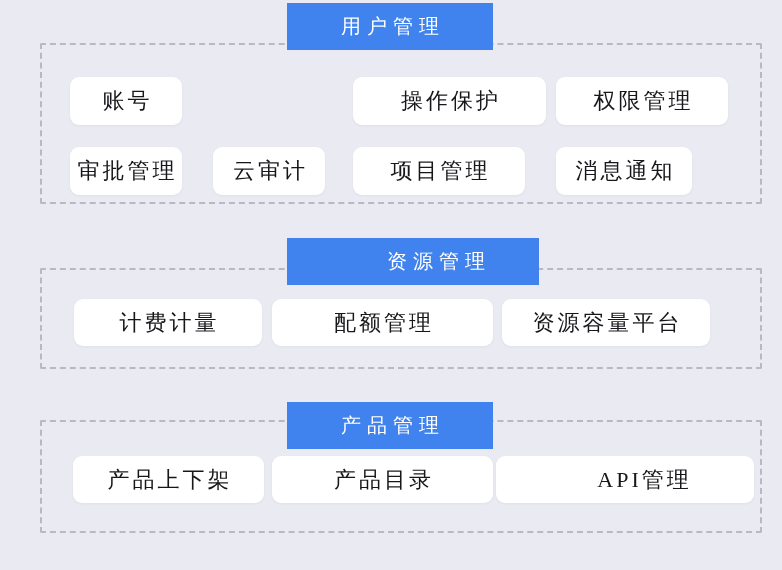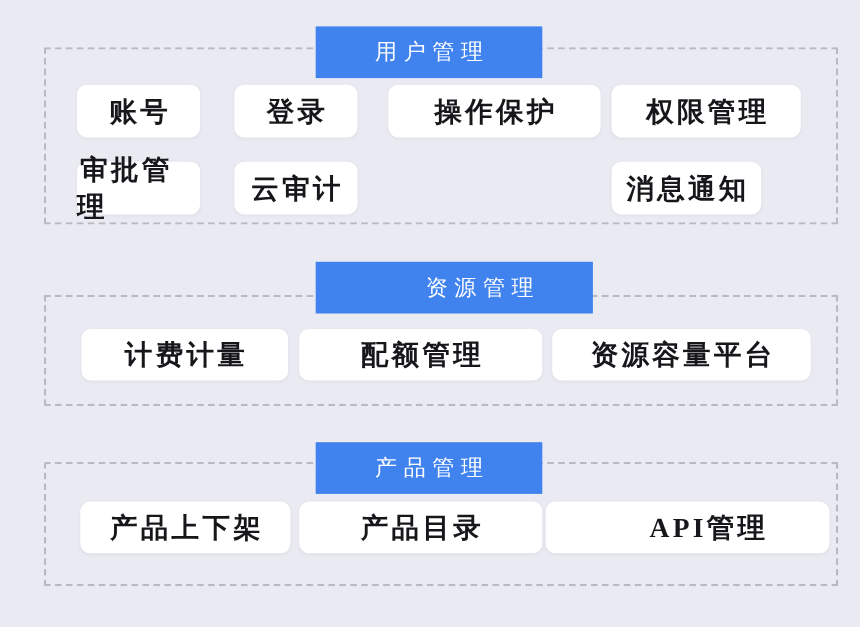--- a/index.html
+++ b/index.html
@@ -27,63 +27,62 @@
   .hdr{
     position:absolute;
     left:287px;width:206px;height:47px;
     background:var(--header-bg,#4083EE);
     color:var(--header-text,#FFFFFF);
     display:flex;align-items:center;justify-content:center;
     font-size:20px;
     letter-spacing:6px;text-indent:6px;
     z-index:2;
   }
-  .hdr-1{top:24px;}
+  .hdr-1{top:3px;}
   .hdr-2{top:238px;padding-left:46px;}
   .hdr-3{top:402px;}
   .item{
     position:absolute;
     background:var(--item-bg,#FFFFFF);
     color:var(--item-text,#17171B);
     border-radius:9px;
     display:flex;align-items:center;justify-content:center;
-    font-size:25px;
+    font-size:22px;
     letter-spacing:3px;text-indent:3px;
     z-index:1;
     box-shadow:0 1px 3px rgba(40,40,80,0.05);
-    font-weight:bold;
   }
   .i-1-1{left:70px;top:77px;width:112px;height:48px;}
   .i-1-2{left:213px;top:77px;width:112px;height:48px;}
   .i-1-3{left:353px;top:77px;width:193px;height:48px;}
   .i-1-4{left:556px;top:77px;width:172px;height:48px;}
   .i-1-5{left:70px;top:147px;width:112px;height:48px;}
   .i-1-6{left:213px;top:147px;width:112px;height:48px;}
   .i-1-7{left:353px;top:147px;width:172px;height:48px;}
   .i-1-8{left:556px;top:147px;width:136px;height:48px;}
   .i-2-1{left:74px;top:299px;width:188px;height:47px;}
   .i-2-2{left:272px;top:299px;width:221px;height:47px;}
-  .i-2-3{left:502px;top:299px;width:235px;height:47px;}
+  .i-2-3{left:502px;top:299px;width:208px;height:47px;}
   .i-3-1{left:73px;top:456px;width:191px;height:47px;}
   .i-3-2{left:272px;top:456px;width:221px;height:47px;}
   .i-3-3{left:496px;top:456px;width:222px;height:47px;padding-left:36px;}
 </style>
 </head>
 <body>
 
 <div class="canvas">
 
   <div class="panel panel-1"></div>
   <div class="hdr hdr-1">用户管理</div>
   <div class="item i-1-1">账号</div>
-  <div class="item i-1-2">登录</div>
   <div class="item i-1-3">操作保护</div>
   <div class="item i-1-5">审批管理</div>
   <div class="item i-1-4">权限管理</div>
   <div class="item i-1-6">云审计</div>
+  <div class="item i-1-7">项目管理</div>
   <div class="item i-1-8">消息通知</div>
 
   <div class="panel panel-2"></div>
   <div class="hdr hdr-2">资源管理</div>
   <div class="item i-2-2">配额管理</div>
   <div class="item i-2-1">计费计量</div>
   <div class="item i-2-3">资源容量平台</div>
 
   <div class="panel panel-3"></div>
   <div class="hdr hdr-3">产品管理</div>

